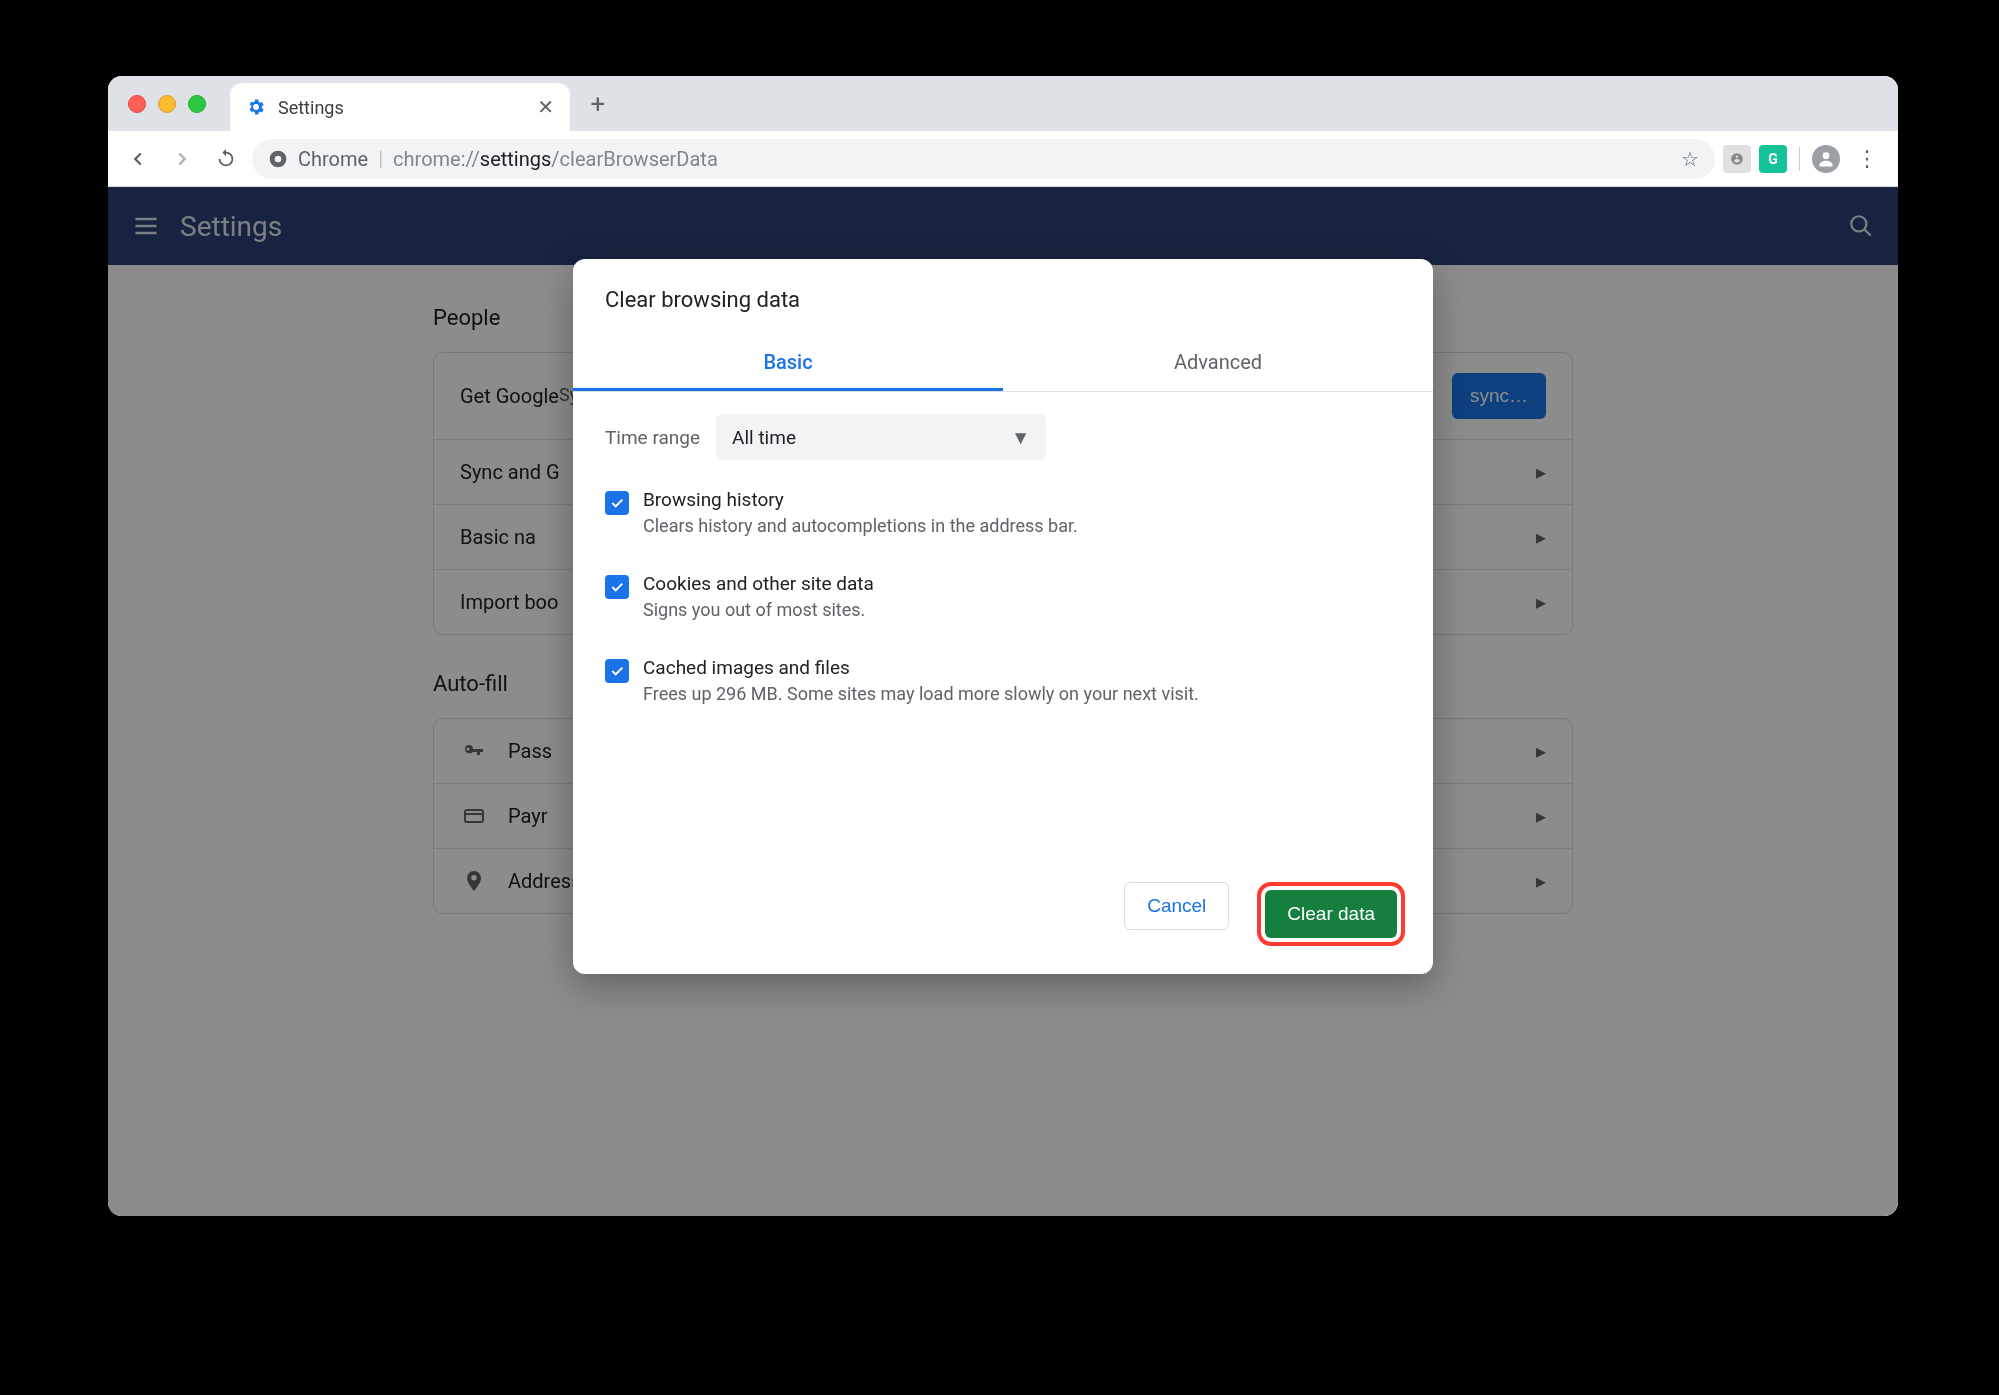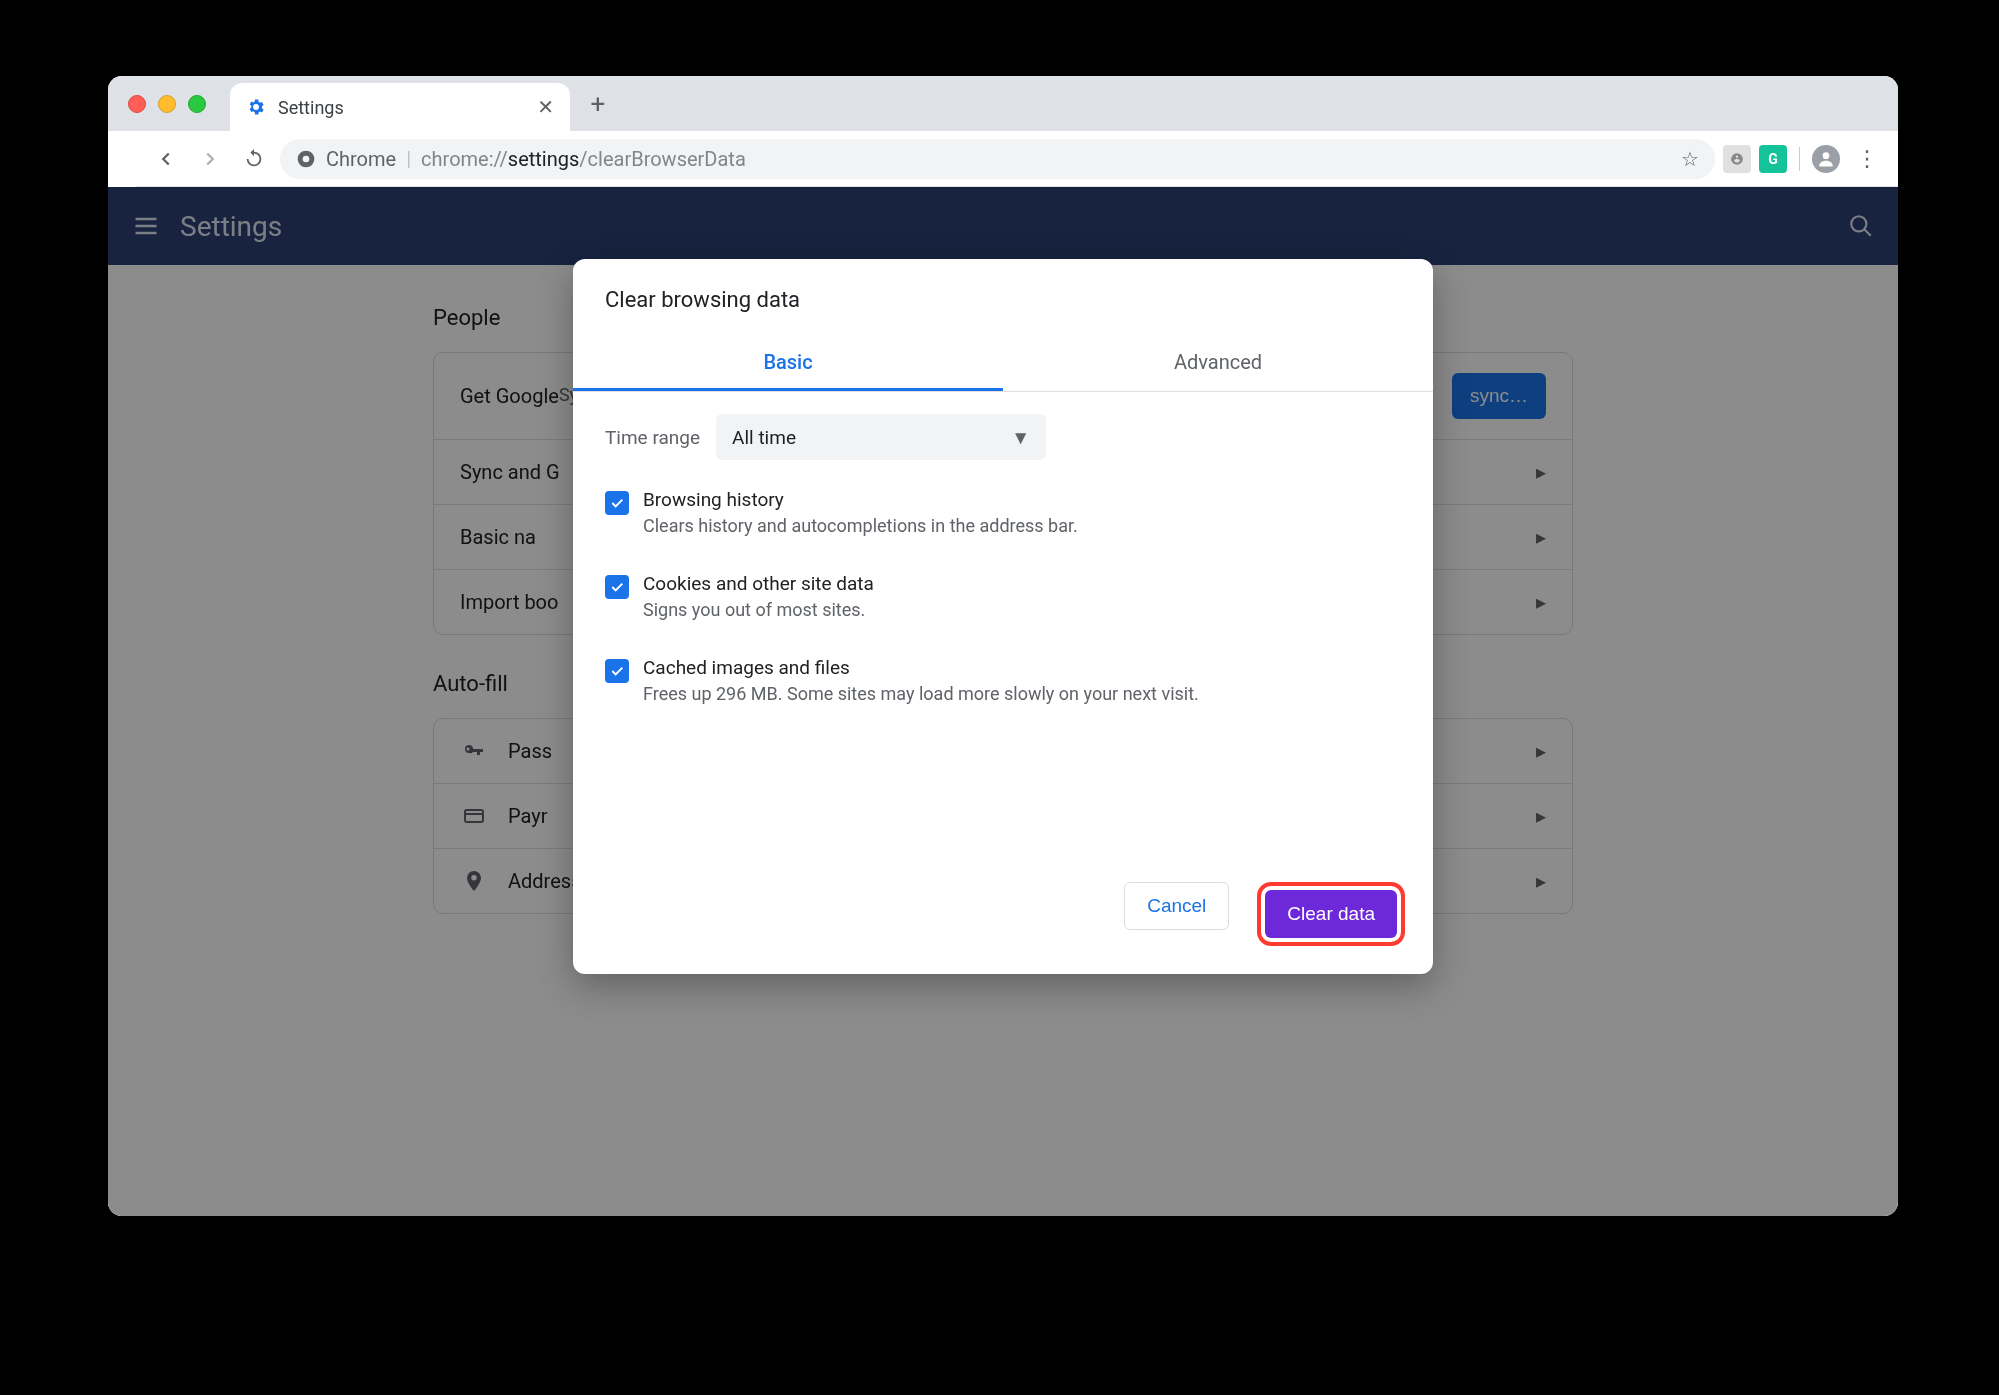--- a/index.html
+++ b/index.html
@@ -59,21 +59,20 @@
   .new-tab { width:40px; height:40px; display:flex; align-items:center; justify-content:center; font-size:26px; color:#5f6368; margin-left:8px; align-self:center; cursor:pointer;}
   
   .addr-bar {
     height: 56px;
     background:#fff;
     border-bottom:1px solid #e0e0e0;
     display:flex;
     align-items:center;
     padding: 0 12px;
     gap: 8px;
-    margin-left: 28px;
   }
   .nav-btn { width:36px; height:36px; border-radius:50%; display:flex; align-items:center; justify-content:center; color:#5f6368; cursor:pointer;}
   .nav-btn.disabled { color:#b0b0b0; }
   .omnibox {
     flex:1;
     height:40px;
     background:#f1f3f4;
     border-radius:20px;
     display:flex;
     align-items:center;
@@ -240,21 +239,21 @@
     border-radius:6px;
     font-size:19px;
     cursor:pointer;
     display:flex;
     align-items:center;
   }
   .btn.secondary {
     background:#fff; color:#1a73e8; border:1px solid #dadce0;
   }
   .btn.primary {
-    background:#6d28d9; color:#fff; border:none; font-weight:500;
+    background:#15803d; color:#fff; border:none; font-weight:500;
   }
   .highlight-ring {
     border:4px solid #ff3b30;
     border-radius:14px;
     padding:4px;
   }
 </style>
 </head>
 <body>
 

